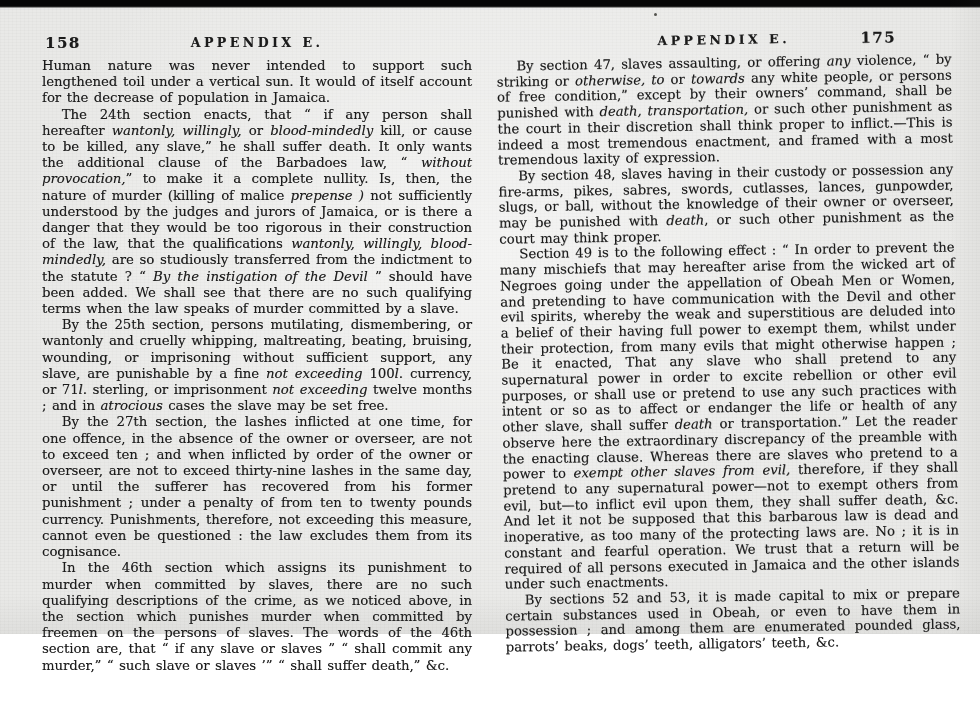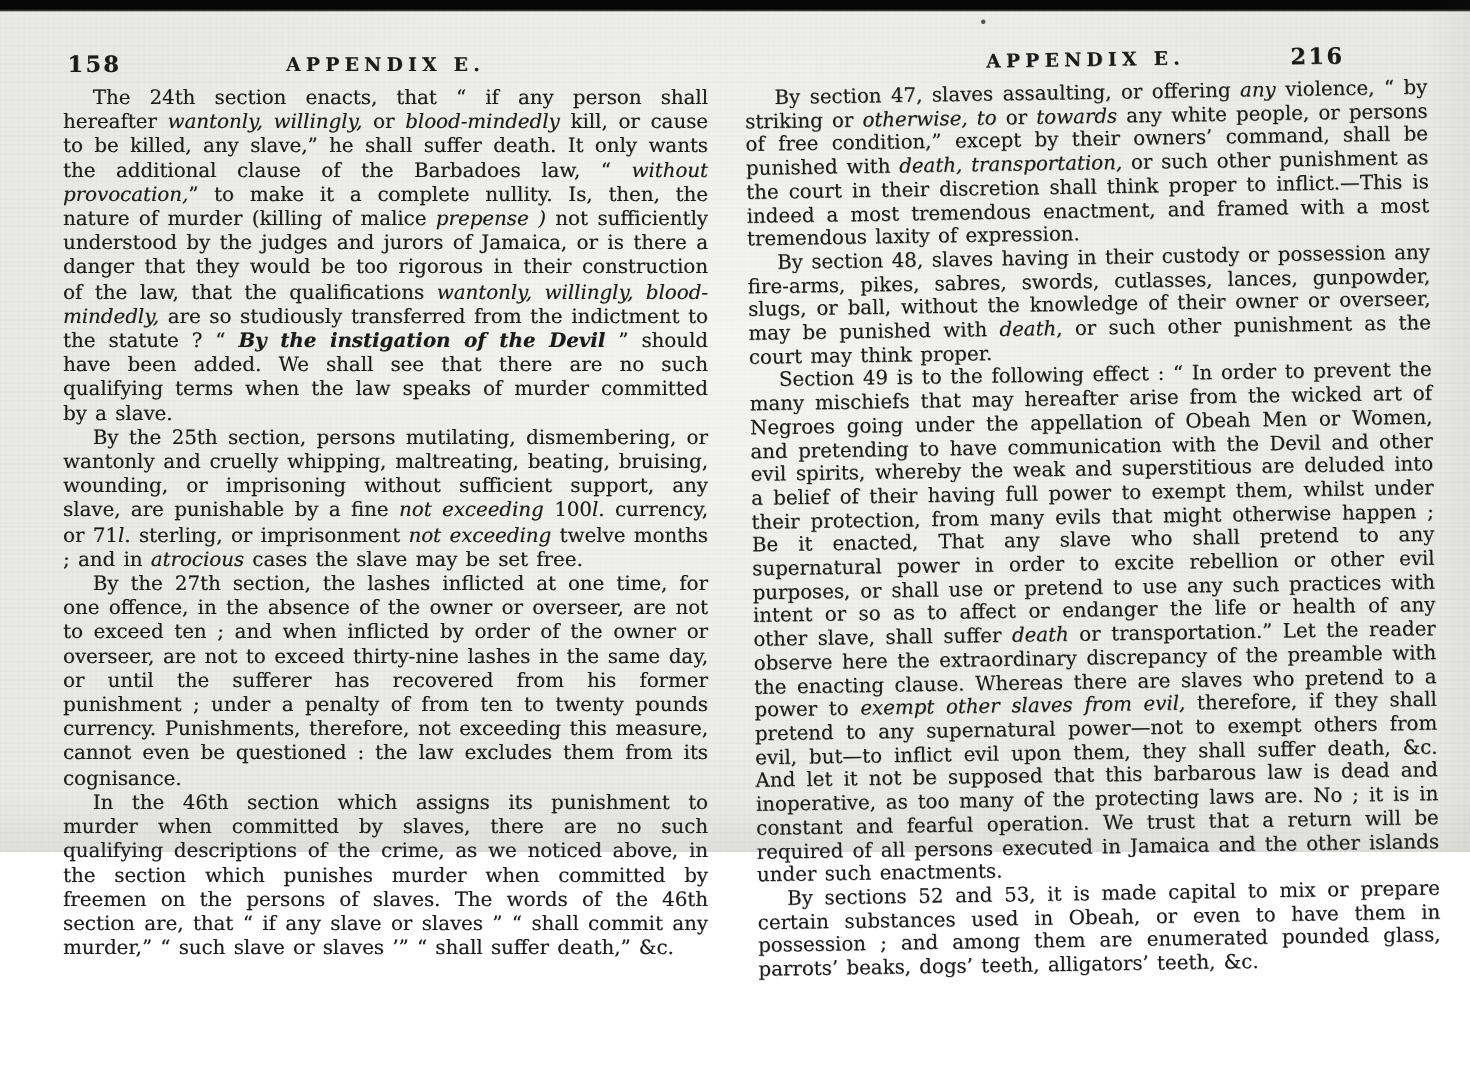--- a/index.html
+++ b/index.html
@@ -2,21 +2,21 @@
 <html><head>
 <meta charset="utf-8">
 <style>
   html, body {
     margin: 0; padding: 0;
     width: 980px; height: 721px;
     overflow: hidden;
   }
   .scan {
     position: relative;
-    width: 980px; height: 568px;
+    width: 980px; height: 634px;
     background-color: #e9e9e7;
     background-image:
       radial-gradient(ellipse at 50% 40%, rgba(255,255,255,0.5) 0%, rgba(255,255,255,0) 70%),
       repeating-linear-gradient(0deg, rgba(120,120,115,0.035) 0 1px, rgba(0,0,0,0) 1px 3px),
       repeating-linear-gradient(90deg, rgba(120,120,115,0.03) 0 1px, rgba(0,0,0,0) 1px 4px);
   }
   .top-bar {
     position: absolute; top: 0; left: 0;
     width: 100%; height: 8px;
     background: linear-gradient(180deg, #060606 0 6px, #3a3a38 7px, rgba(0,0,0,0) 8px);
@@ -66,46 +66,47 @@
     font-family: "DejaVu Serif", serif;
     font-size: 13.2px;
     word-spacing: 0.1em;
     hyphens: none;
   }
   .page-left  .body { line-height: 16.2px; }
   .page-right .body { line-height: 15.7px; }
   .para { margin: 0; text-align: justify; }
   .para.indent { text-indent: 1.5em; }
   .i  { font-style: italic; }
-  .bi { font-style: italic; font-weight: bold; }
+  .bi { font-style: italic; font-weight: normal; }
 </style>
 </head>
 <body>
 
 <div class="scan">
   <div class="top-bar"></div>
   <div class="speck"></div>
 
   <div class="page page-left">
     <div class="header">
       <span class="pageno">158</span>
       <span class="running">APPENDIX E.</span>
     </div>
     <div class="body">
+        <p class="para"><span>Human nature was never intended to support such lengthened toil under a vertical sun.  It would of itself account for the decrease of population in Jamaica.</span></p>
         <p class="para indent"><span>The 24th section enacts, that “ if any person shall hereafter </span><span class="i">wantonly, willingly,</span><span> or </span><span class="i">blood-mindedly</span><span> kill, or cause to be killed, any slave,” he shall suffer death.  It only wants the additional clause of the Barbadoes law, “ </span><span class="i">without provocation,</span><span>” to make it a complete nullity.  Is, then, the nature of murder (killing of malice </span><span class="i">prepense )</span><span> not sufficiently understood by the judges and jurors of Jamaica, or is there a danger that they would be too rigorous in their construction of the law, that the qualifications </span><span class="i">wantonly, willingly, blood-mindedly,</span><span> are so studiously transferred from the indictment to the statute ?  “ </span><span class="bi">By the instigation of the Devil</span><span> ” should have been added.  We shall see that there are no such qualifying terms when the law speaks of murder committed by a slave.</span></p>
         <p class="para indent"><span>By the 25th section, persons mutilating, dismembering, or wantonly and cruelly whipping, maltreating, beating, bruising, wounding, or imprisoning without sufficient support, any slave, are punishable by a fine </span><span class="i">not exceeding</span><span> 100</span><span class="i">l</span><span>. currency, or 71</span><span class="i">l</span><span>. sterling, or imprisonment </span><span class="i">not exceeding</span><span> twelve months ; and in </span><span class="i">atrocious</span><span> cases the slave may be set free.</span></p>
         <p class="para indent"><span>By the 27th section, the lashes inflicted at one time, for one offence, in the absence of the owner or overseer, are not to exceed ten ; and when inflicted by order of the owner or overseer, are not to exceed thirty-nine lashes in the same day, or until the sufferer has recovered from his former punishment ; under a penalty of from ten to twenty pounds currency.  Punishments, therefore, not exceeding this measure, cannot even be questioned :  the law excludes them from its cognisance.</span></p>
         <p class="para indent"><span>In the 46th section which assigns its punishment to murder when committed by slaves, there are no such qualifying descriptions of the crime, as we noticed above, in the section which punishes murder when committed by freemen on the persons of slaves.  The words of the 46th section are, that “ if any slave or slaves ”  “ shall commit any murder,”  “ such slave or slaves ’”  “ shall suffer death,” &amp;c.</span></p>
       </div>
   </div>
 
   <div class="page page-right">
     <div class="header">
       <span class="running">APPENDIX E.</span>
-      <span class="pageno">216</span>
+      <span class="pageno">175</span>
     </div>
     <div class="body">
         <p class="para indent"><span>By section 47, slaves assaulting, or offering </span><span class="i">any</span><span> violence, “ by striking or </span><span class="i">otherwise, to</span><span> or </span><span class="i">towards</span><span> any white people, or persons of free condition,” except by their owners’ command, shall be punished with </span><span class="i">death, transportation,</span><span> or such other punishment as the court in their discretion shall think proper to inflict.—This is indeed a most tremendous enactment, and framed with a most tremendous laxity of expression.</span></p>
         <p class="para indent"><span>By section 48, slaves having in their custody or possession any fire-arms, pikes, sabres, swords, cutlasses, lances, gunpowder, slugs, or ball, without the knowledge of their owner or overseer, may be punished with </span><span class="i">death</span><span>, or such other punishment as the court may think proper.</span></p>
         <p class="para indent"><span>Section 49 is to the following effect :  “ In order to prevent the many mischiefs that may hereafter arise from the wicked art of Negroes going under the appellation of Obeah Men or Women, and pretending to have communication with the Devil and other evil spirits, whereby the weak and superstitious are deluded into a belief of their having full power to exempt them, whilst under their protection, from many evils that might otherwise happen ;  Be it enacted, That any slave who shall pretend to any supernatural power in order to excite rebellion or other evil purposes, or shall use or pretend to use any such practices with intent or so as to affect or endanger the life or health of any other slave, shall suffer </span><span class="i">death</span><span> or transportation.”  Let the reader observe here the extraordinary discrepancy of the preamble with the enacting clause.  Whereas there are slaves who pretend to a power to </span><span class="i">exempt other slaves from evil,</span><span> therefore, if they shall pretend to any supernatural power—not to exempt others from evil, but—to inflict evil upon them, they shall suffer death, &amp;c.  And let it not be supposed that this barbarous law is dead and inoperative, as too many of the protecting laws are.  No ; it is in constant and fearful operation.  We trust that a return will be required of all persons executed in Jamaica and the other islands under such enactments.</span></p>
         <p class="para indent"><span>By sections 52 and 53, it is made capital to mix or prepare certain substances used in Obeah, or even to have them in possession ; and among them are enumerated pounded glass, parrots’ beaks, dogs’ teeth, alligators’ teeth, &amp;c.</span></p>
       </div>
   </div>
 
   <div class="bottom-shade"></div>

